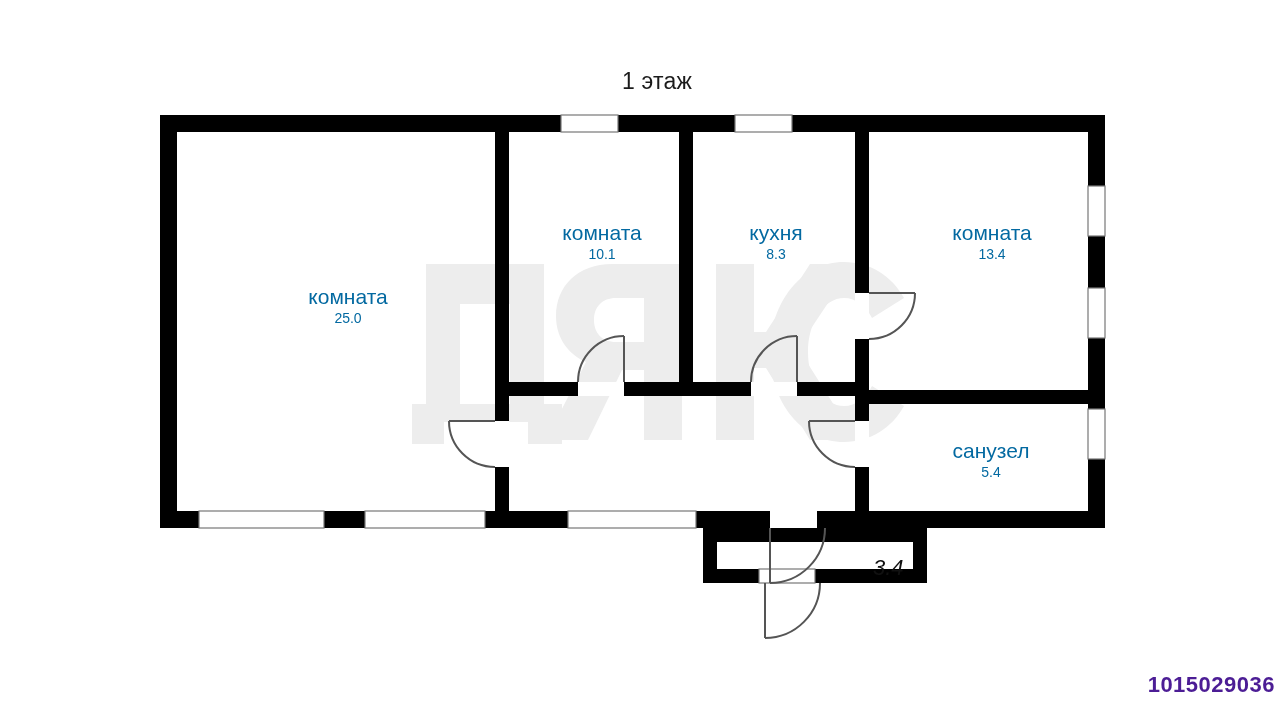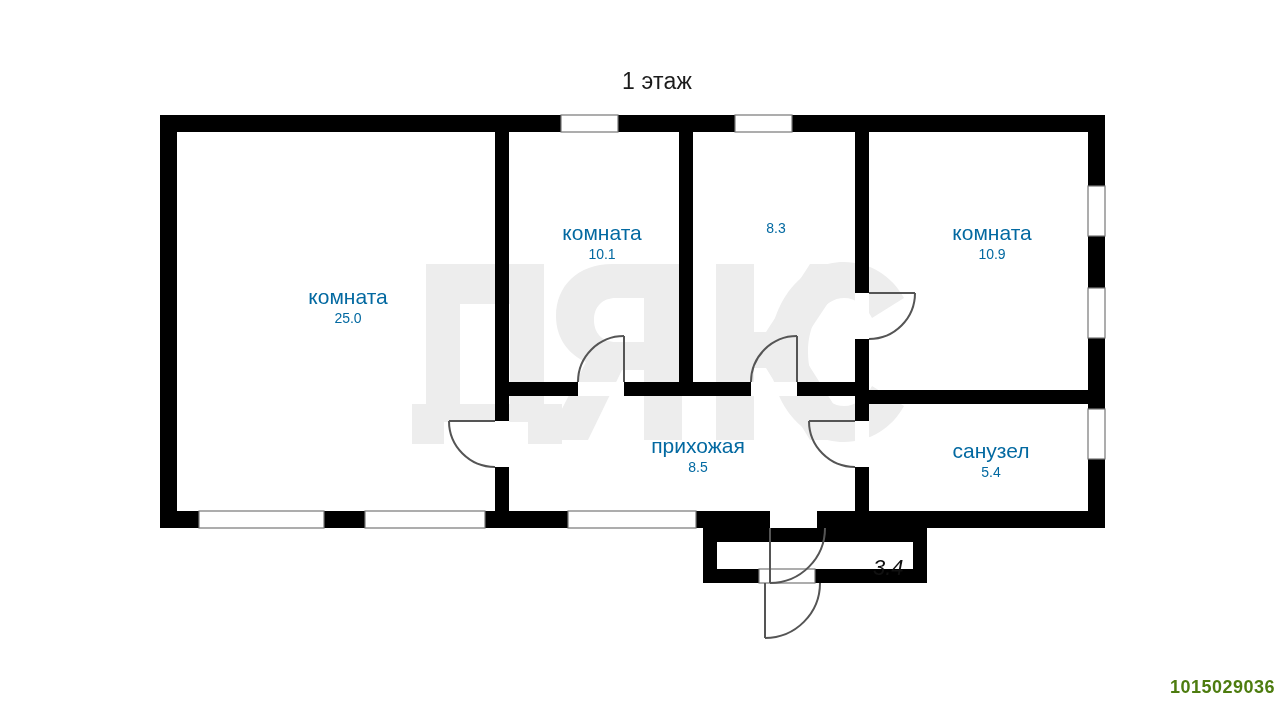--- a/index.html
+++ b/index.html
@@ -31,23 +31,23 @@
     letter-spacing: 0.2px;
   }
   #plan-svg {
     position: absolute;
     left: 0; top: 0;
   }
   #asset-id {
     position: absolute;
     right: 22px;
     bottom: 12px;
-    font-size: 18px;
+    font-size: 22px;
     font-weight: bold;
-    color: #4d7c0f;
+    color: #4c1d95;
     letter-spacing: 0.5px;
   }
   .room-label {
     position: absolute;
     text-align: center;
     color: #0369a1;
     line-height: 1.22;
     white-space: nowrap;
   }
   .room-label .rl-name {
@@ -191,32 +191,29 @@
     <span class="rl-name">комната</span>
     <span class="rl-area">25.0</span>
   </div>
 
   <div class="room-label" style="left:502px; top:220px; width:166px;">
     <span class="rl-name">комната</span>
     <span class="rl-area">10.1</span>
   </div>
 
   <div class="room-label" style="left:679px; top:220px; width:160px;">
+    <span class="rl-name">кухня</span>
     <span class="rl-area">8.3</span>
   </div>
 
   <div class="room-label" style="left:892px; top:220px; width:166px;">
     <span class="rl-name">комната</span>
-    <span class="rl-area">10.9</span>
-  </div>
-
-  <div class="room-label" style="left:598px; top:433px; width:166px;">
-    <span class="rl-name">прихожая</span>
-    <span class="rl-area">8.5</span>
-  </div>
+    <span class="rl-area">13.4</span>
+  </div>
+
 
   <div class="room-label" style="left:891px; top:423px; width:166px;margin-top:15px;">
     <span class="rl-name">санузел</span>
     <span class="rl-area">5.4</span>
   </div>
 
   <div class="area-only" style="left:856px; top:555px;">3.4</div>
 
   <div id="asset-id">1015029036</div>
 </div>

